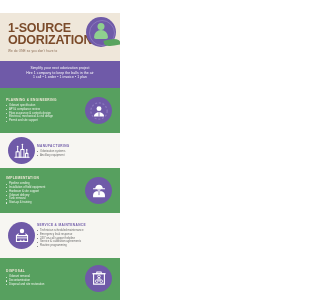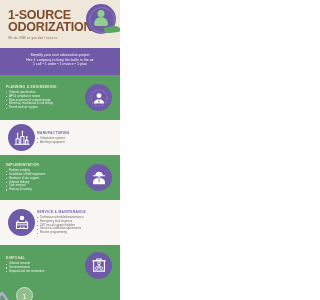--- a/index.html
+++ b/index.html
@@ -6,21 +6,21 @@
   body{
     width:120px;height:300px;overflow:hidden;
     font-family:"Liberation Sans", sans-serif;
     background:#ffffff;
   }
   .poster{position:relative;width:120px;height:300px;overflow:hidden;background:#fff;}
 
   
   .header{
     position:relative;height:48px;background:#efe7da;
-    padding:6px 6px 0 8px;box-sizing:border-box;
+    padding:6px 6px 0 8px;box-sizing:border-box;margin-top:13px;
   }
   .title{
     font-weight:bold;color:#7b4b2a;letter-spacing:-0.2px;
     font-size:12.5px;line-height:12px;margin:3px 0 0 0;
   }
   .title .l2{display:block;}
   .subtitle{
     font-size:3.1px;color:#8a6a52;margin-top:3px;letter-spacing:.15px;
   }
   .logo{

